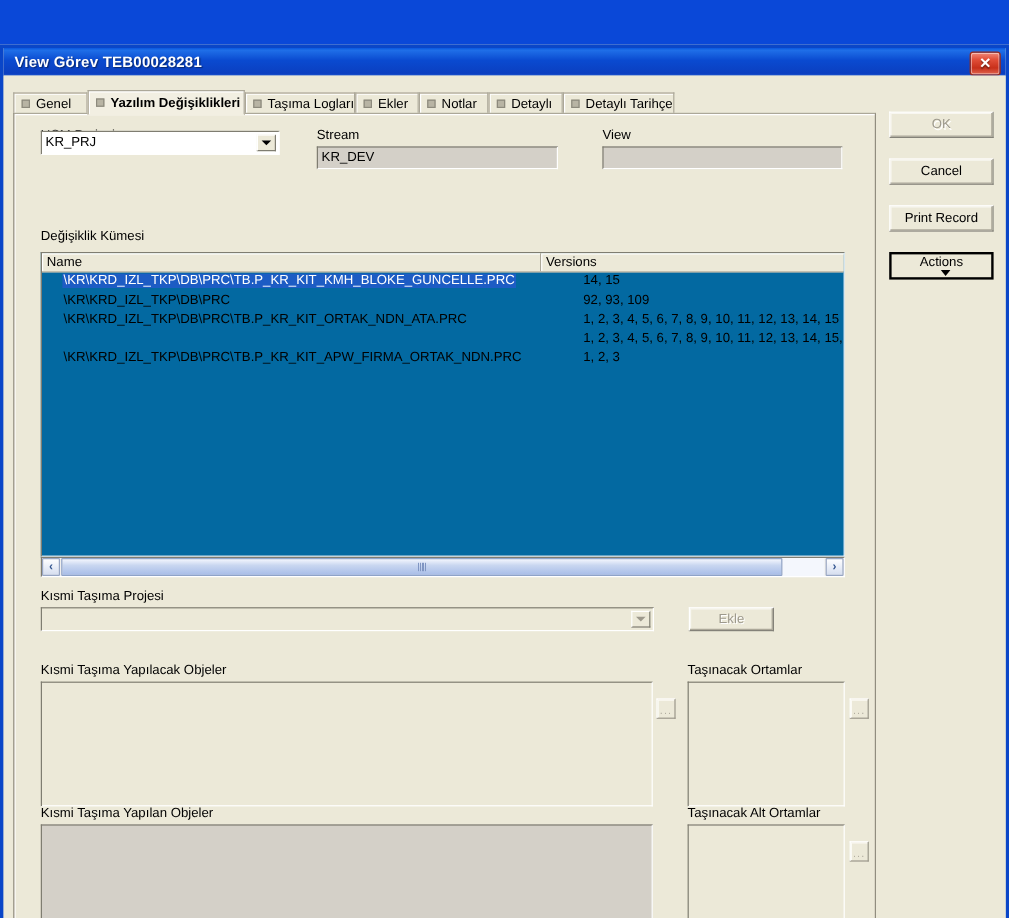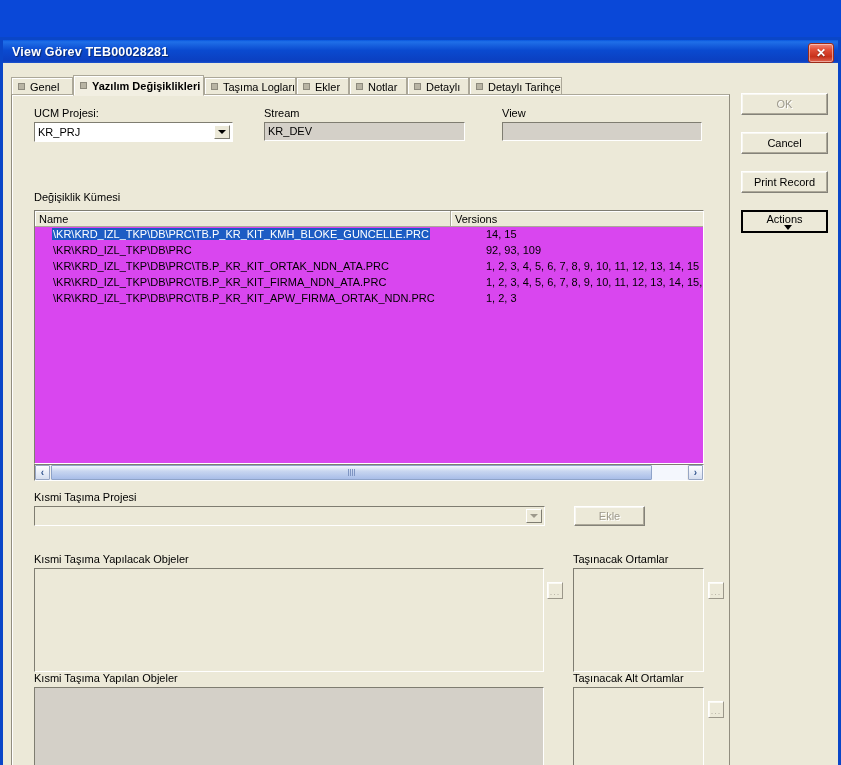--- a/index.html
+++ b/index.html
@@ -130,21 +130,21 @@
     border-top:4px solid #000;
   }
   .combo.disabled .arrow i{border-top-color:#9d998c;}
 
   
   #listview{
     position:absolute;left:22px;top:115px;width:670px;height:254px;
     box-sizing:border-box;
     border:1px solid;
     border-color:#7f7d71 #ffffff #ffffff #7f7d71;
-    background:#d946ef;
+    background:#0369a1;
     overflow:hidden;
   }
   #lv-header{
     position:absolute;left:0;top:0;right:0;height:16px;
     background:#ece9d8;
     border-bottom:1px solid #aca899;
     box-sizing:border-box;
   }
   .lv-col{
     position:absolute;top:0;height:15px;
@@ -270,21 +270,21 @@
       </div>
       <div class="tab" style="left:458px;width:93px;">
         <span class="tabicon"></span>
         <span>Detaylı Tarihçe</span>
       </div>
     </div>
 
     <div id="tabpage">
 
       <div class="lbl" style="left:22px;top:12px;">UCM Projesi:</div>
-      <div class="combo" style="left:22px;top:27px;width:199px;height:20px;">
+      <div class="combo" style="left:22px;top:14px;width:199px;height:20px;">
         <span class="val">KR_PRJ</span>
         <span class="arrow">
             <i></i>
           </span>
       </div>
 
       <div class="lbl" style="left:252px;top:12px;">Stream</div>
       <div class="field field-ro" style="left:252px;top:27px;width:201px;height:19px;">
         <span class="val">KR_DEV</span>
       </div>
@@ -312,21 +312,20 @@
           </div>
           <div class="lv-row">
             <span class="lv-name">\KR\KRD_IZL_TKP\DB\PRC</span>
             <span class="lv-ver">92, 93, 109</span>
           </div>
           <div class="lv-row">
             <span class="lv-name">\KR\KRD_IZL_TKP\DB\PRC\TB.P_KR_KIT_ORTAK_NDN_ATA.PRC</span>
             <span class="lv-ver">1, 2, 3, 4, 5, 6, 7, 8, 9, 10, 11, 12, 13, 14, 15</span>
           </div>
           <div class="lv-row">
-            <span class="lv-name">\KR\KRD_IZL_TKP\DB\PRC\TB.P_KR_KIT_FIRMA_NDN_ATA.PRC</span>
             <span class="lv-ver">1, 2, 3, 4, 5, 6, 7, 8, 9, 10, 11, 12, 13, 14, 15, 16</span>
           </div>
           <div class="lv-row">
             <span class="lv-name">\KR\KRD_IZL_TKP\DB\PRC\TB.P_KR_KIT_APW_FIRMA_ORTAK_NDN.PRC</span>
             <span class="lv-ver">1, 2, 3</span>
           </div>
         </div>
       </div>
 
       <div id="hscroll">

